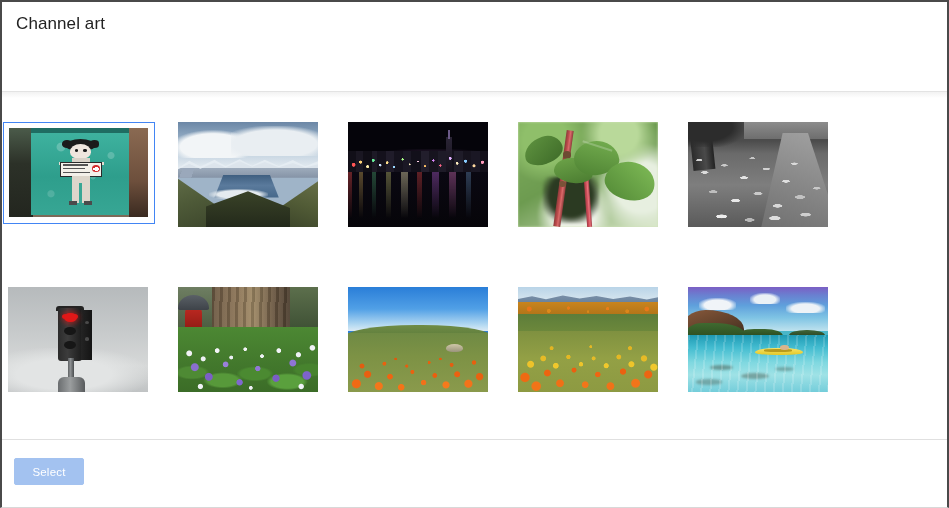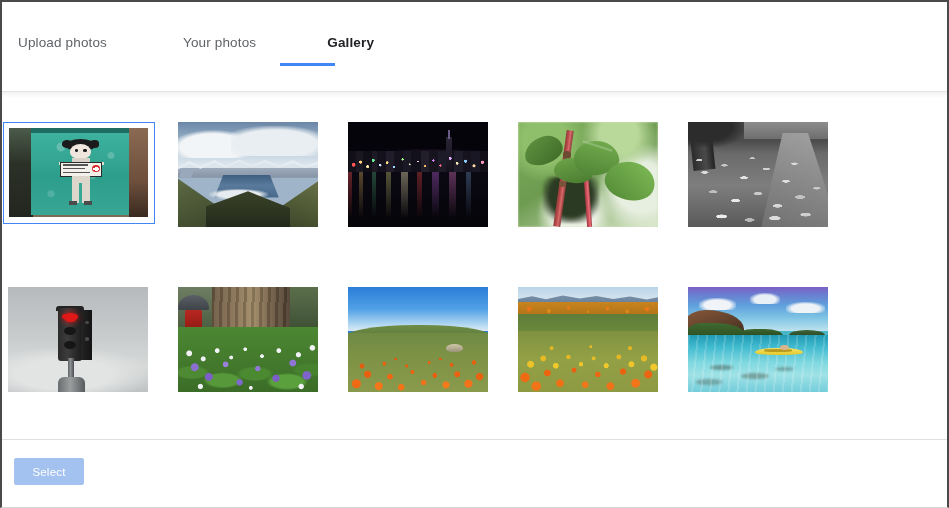--- a/index.html
+++ b/index.html
@@ -563,26 +563,21 @@
     color: #3c4043;
     border: 1px solid #c9c9c9;
   }
 </style>
 </head>
 <body>
 
 <div class="window">
 
   <div class="header">
-    <div class="tabbar">
-      <div class="tab t1">Upload photos</div>
-      <div class="tab t2">Your photos</div>
-      <div class="tab t3">Gallery</div>
-      <div class="tabline"></div>
-    </div>
+    <div class="title">Channel art</div>
   </div>
   <div class="header-sep"></div>
   <div class="header-shade"></div>
 
   <div class="gallery">
 
     <div class="row">
 
       <div class="cell selected" style="left:1px; top:2px;">
         <div class="frame"></div>

